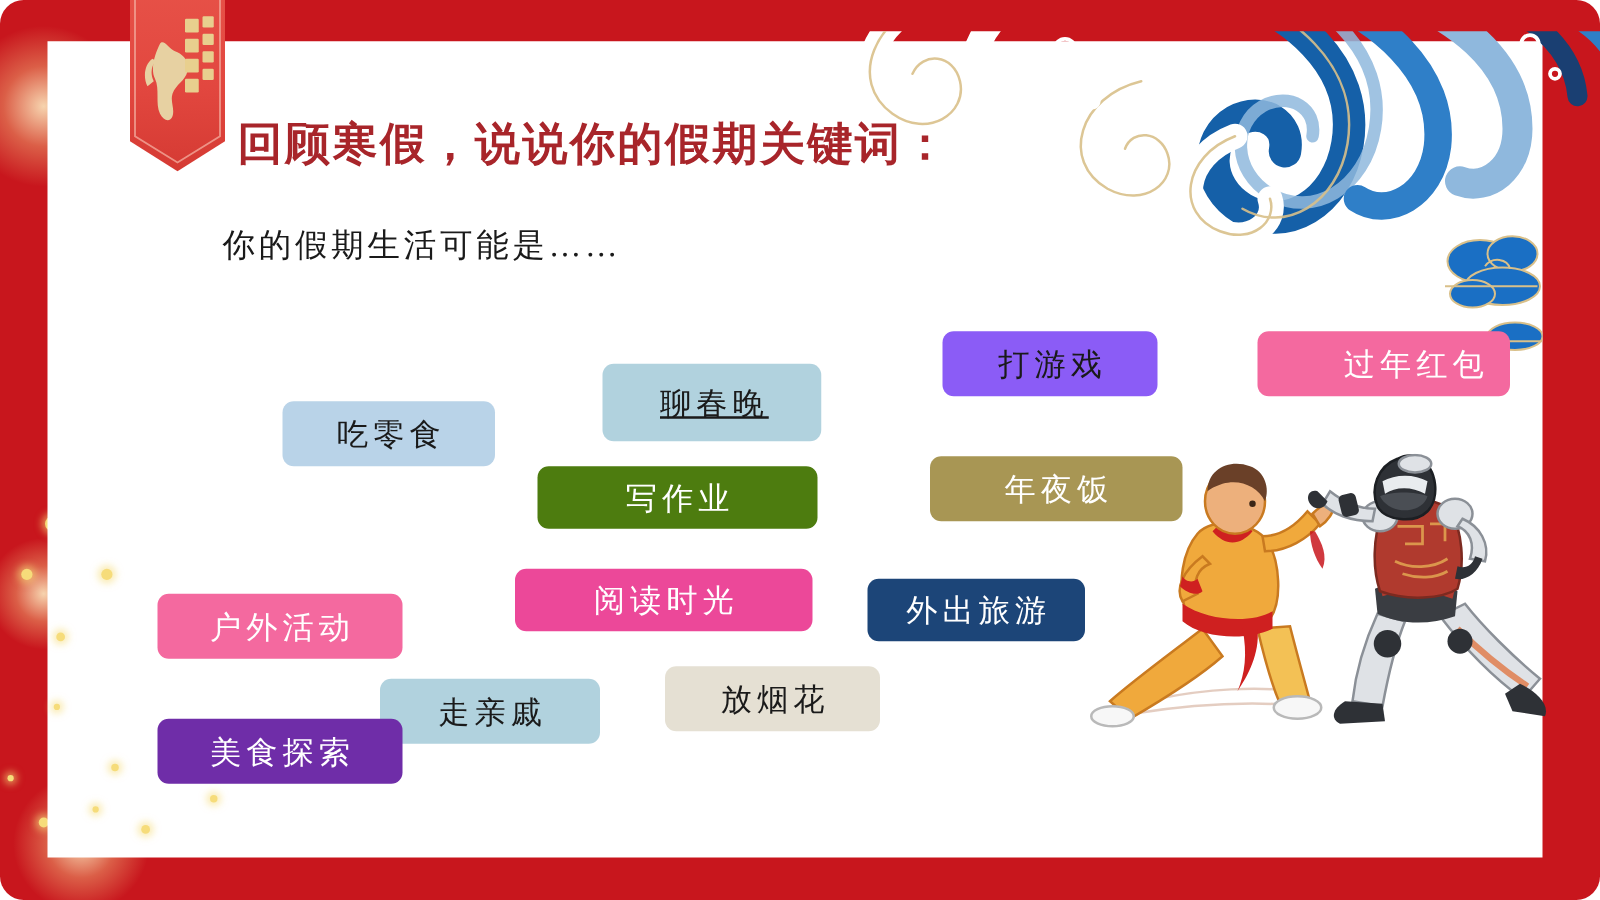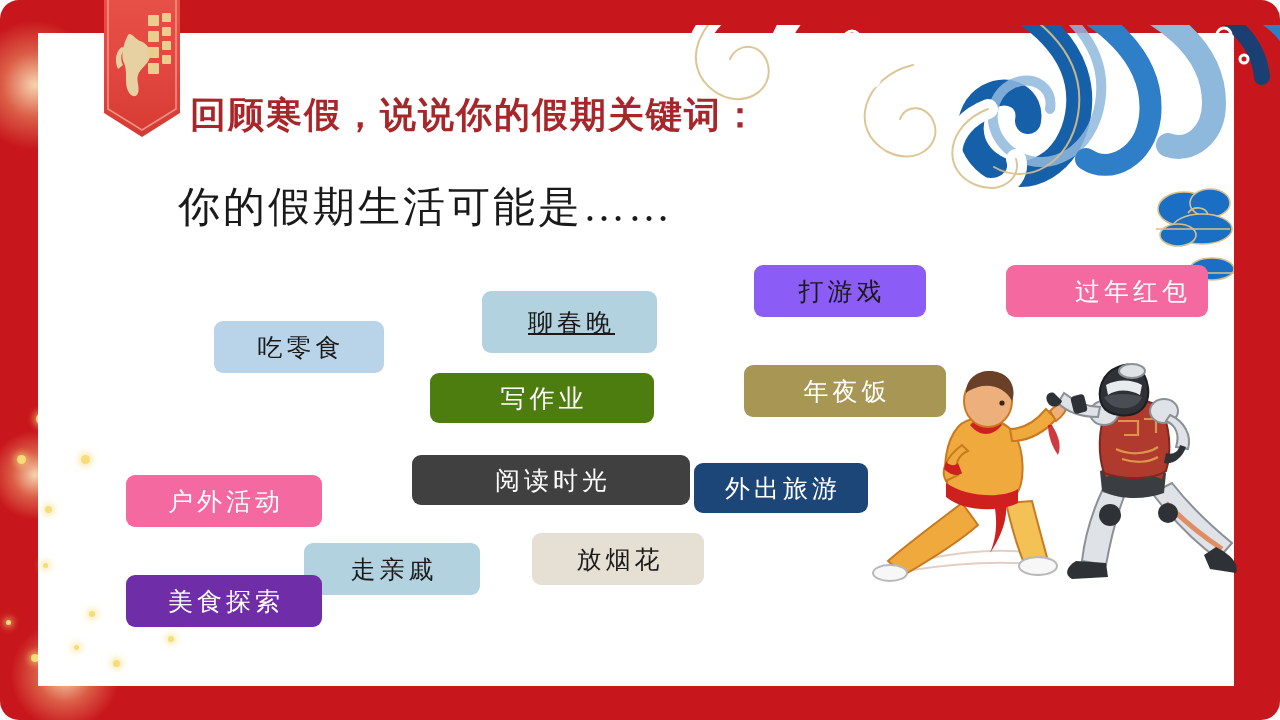--- a/index.html
+++ b/index.html
@@ -83,21 +83,21 @@
     font-weight: bold;
     color: #a8252a;
     letter-spacing: 2px;
     white-space: nowrap;
     font-family: "Liberation Serif", "DejaVu Serif", serif;
   }
   #subtitle {
     position: absolute;
     left: 140px;
     top: 146px;
-    font-size: 42px;
+    font-size: 26px;
     color: #1a1a1a;
     letter-spacing: 3px;
     white-space: nowrap;
   }
   #closing {
     position: absolute;
     left: 588px;
     top: 570px;
     font-size: 35px;
     font-weight: bold;
@@ -224,27 +224,27 @@
         <path d="M12 56 H86"></path>
         <path d="M30 100 H90"></path>
         <path d="M44 40 C50 32 62 34 64 42"></path>
       </g>
     </svg>
 
     <div id="title" style="color: rgb(168, 37, 42);">回顾寒假，说说你的假期关键词：</div>
     <div id="subtitle" style="color: rgb(26, 26, 26);">你的假期生活可能是……</div>
 
     <div id="tag-layer">
-        <div class="tag" style="left: 176px; top: 288px; width: 170px; height: 52px; background: rgb(185, 211, 232); color: rgb(26, 26, 26);">吃零食</div>
+        <div class="tag" style="left: 188px; top: 288px; width: 170px; height: 52px; background: rgb(185, 211, 232); color: rgb(26, 26, 26);">吃零食</div>
         <div class="tag" style="left: 444px; top: 258px; width: 175px; height: 62px; background: rgb(177, 210, 222); color: rgb(26, 26, 26); text-decoration: underline;">聊春晚</div>
         <div class="tag" style="left: 716px; top: 232px; width: 172px; height: 52px; background: #8b5cf6; color: rgb(26, 26, 26);">打游戏</div>
         <div class="tag" style="left: 968px; top: 232px; width: 202px; height: 52px; background: rgb(244, 105, 159); color: rgb(255, 255, 255); padding-left: 48px;">过年红包</div>
         <div class="tag" style="left: 392px; top: 340px; width: 224px; height: 50px; background: #4d7c0f; color: rgb(255, 255, 255);">写作业</div>
         <div class="tag" style="left: 706px; top: 332px; width: 202px; height: 52px; background: rgb(168, 150, 84); color: rgb(255, 255, 255);">年夜饭</div>
-        <div class="tag" style="left: 374px; top: 422px; width: 278px; height: 50px; background: #404040; color: rgb(255, 255, 255);">阅读时光</div>
+        <div class="tag" style="left: 374px; top: 422px; width: 238px; height: 50px; background: #ec4899; color: rgb(255, 255, 255);">阅读时光</div>
         <div class="tag" style="left: 656px; top: 430px; width: 174px; height: 50px; background: rgb(28, 69, 120); color: rgb(255, 255, 255);">外出旅游</div>
         <div class="tag" style="left: 88px; top: 442px; width: 196px; height: 52px; background: rgb(244, 105, 159); color: rgb(255, 255, 255);">户外活动</div>
         <div class="tag" style="left: 266px; top: 510px; width: 176px; height: 52px; background: rgb(177, 210, 222); color: rgb(26, 26, 26);">走亲戚</div>
         <div class="tag" style="left: 494px; top: 500px; width: 172px; height: 52px; background: rgb(229, 224, 211); color: rgb(26, 26, 26);">放烟花</div>
         <div class="tag" style="left: 88px; top: 542px; width: 196px; height: 52px; background: rgb(111, 45, 168); color: rgb(255, 255, 255);">美食探索</div>
       </div>
 
     <svg id="fighters" viewBox="0 0 410 230" xmlns="http://www.w3.org/2000/svg">
 
       <g stroke="#d9b9a8" stroke-width="2" fill="none" opacity="0.7">

